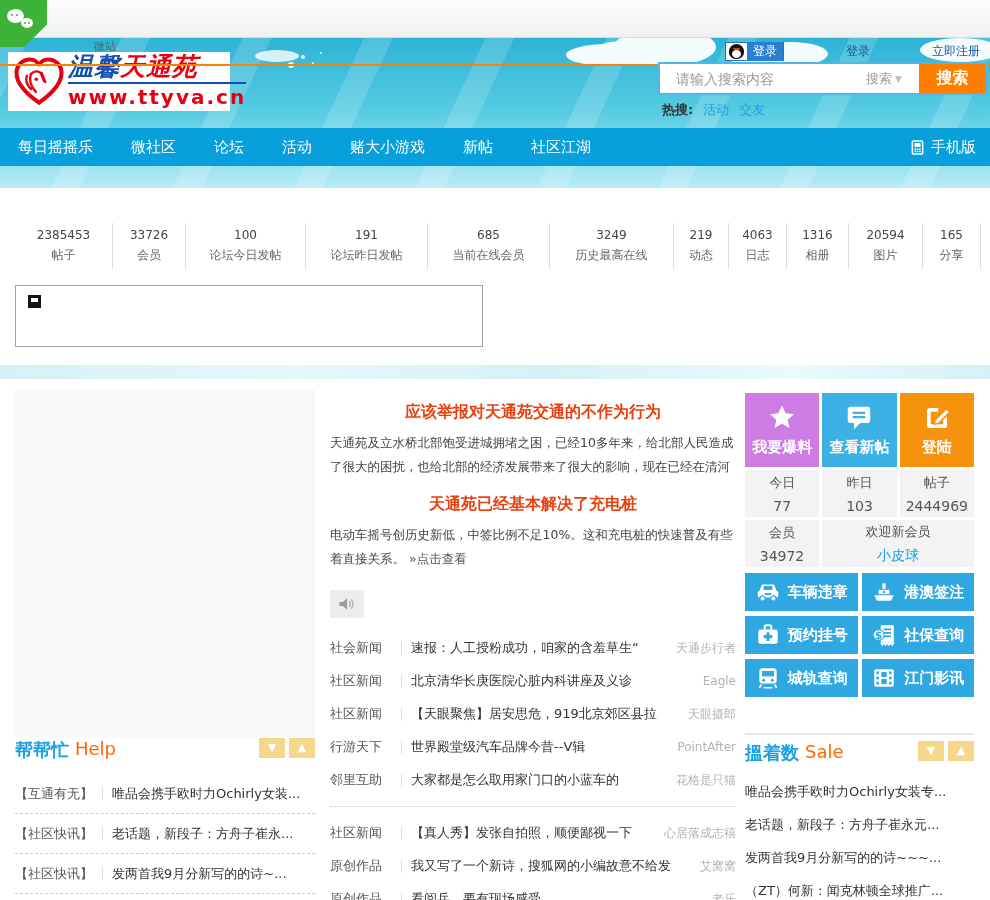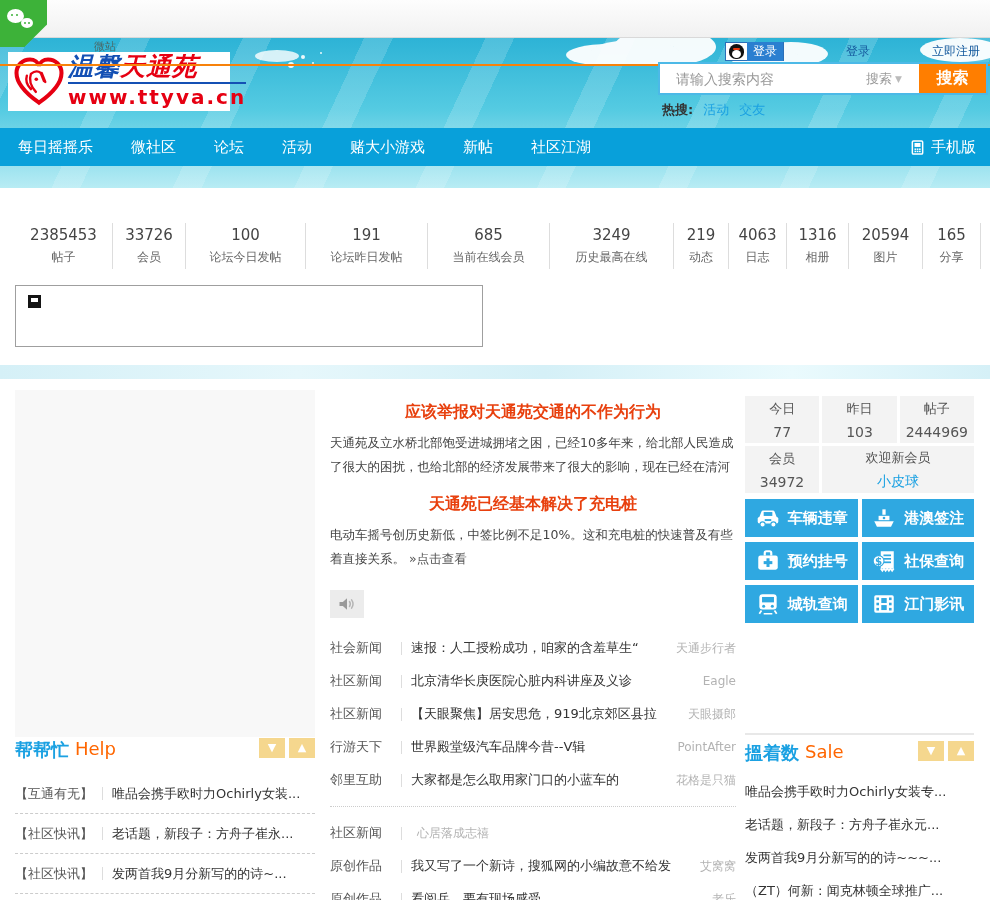--- a/index.html
+++ b/index.html
@@ -74,21 +74,21 @@
   .navbar { position:absolute; left:0; top:90px; width:990px; height:38px; background:#08a0da;
     display:flex; align-items:center; padding-left:18px; gap:38px; z-index:5; }
   .nav-item { color:#fff; font-size:15px; white-space:nowrap; cursor:pointer; }
   .nav-mobile { position:absolute; right:14px; top:0; height:38px; display:flex; align-items:center; gap:6px;
     color:#fff; font-size:15px; cursor:pointer; }
 
   
   .stats-bar { position:absolute; left:15px; top:218px; width:966px; height:56px; display:flex; }
   .stat-cell { flex:none; display:flex; flex-direction:column; align-items:center; justify-content:center;
     border-right:1px solid #ddd; height:46px; margin-top:5px; }
-  .stat-val { font-size:15px; color:#444; }
+  .stat-val { font-size:12px; color:#444; }
   .stat-lbl { font-size:12px; color:#666; margin-top:5px; }
 
   
   .notice-box { position:absolute; left:15px; top:285px; width:468px; height:62px; border:1px solid #9f9f9f; background:#fff; }
   .broken-icon { position:absolute; left:12px; top:9px; width:13px; height:13px; border:3px solid #141414; background:#fff; }
   .broken-icon::after { content:""; position:absolute; left:0; bottom:0; width:7px; height:3px; background:#141414; }
 
   .cyan-band { position:absolute; left:0; top:365px; width:990px; height:14px;
     background:linear-gradient(90deg,#d5f0f7 0%,#e6f7fb 30%,#d5f0f7 55%,#eafafd 80%,#d5f0f7 100%); }
 
@@ -331,39 +331,64 @@
       <div class="news-row">
           <span class="news-cat">邻里互助</span>
           <span class="vsep"></span>
           <span class="news-title">大家都是怎么取用家门口的小蓝车的</span>
           <span class="news-author">花格是只猫</span>
         </div>
       <div class="dotted-div"></div>
       <div class="news-row">
           <span class="news-cat">社区新闻</span>
           <span class="vsep"></span>
+          <span class="news-title">【真人秀】发张自拍照，顺便鄙视一下</span>
           <span class="news-author">心居落成志禧</span>
         </div>
       <div class="news-row">
           <span class="news-cat">原创作品</span>
           <span class="vsep"></span>
           <span class="news-title">我又写了一个新诗，搜狐网的小编故意不给发</span>
           <span class="news-author">艾窝窝</span>
         </div>
       <div class="news-row">
           <span class="news-cat">原创作品</span>
           <span class="vsep"></span>
           <span class="news-title">看阅兵，要有现场感受</span>
           <span class="news-author">老乐</span>
         </div>
 
     </div>
   </div>
 
   <div class="sidebar">
+    <div class="action-grid">
+      <div class="action-tile" style="background:#cd7ce4">
+        <svg viewBox="0 0 24 24">
+            <path d="M12 2l2.9 6.2 6.6.7-5 4.4 1.5 6.6L12 16.6 6 19.9l1.5-6.6-5-4.4 6.6-.7z" fill="#fff"></path>
+          </svg>
+        <span>我要爆料</span>
+      </div>
+      <div class="action-tile" style="background:#3cb1e6">
+        <svg viewBox="0 0 24 24">
+          <rect x="3" y="3" width="18" height="13" rx="2.5" fill="#fff"></rect>
+          <path d="M8 16 l0 5 5-5 z" fill="#fff"></path>
+          <rect x="7" y="7" width="10" height="1.8" fill="#3cb1e6"></rect>
+            <rect x="7" y="10.4" width="10" height="1.8" fill="#3cb1e6"></rect>
+        </svg>
+        <span>查看新帖</span>
+      </div>
+      <div class="action-tile" style="background:#f7920d">
+        <svg viewBox="0 0 24 24">
+          <path d="M4 6 a2 2 0 0 1 2-2 h7 v3 H7 v10 h10 v-6 h3 v7 a2 2 0 0 1-2 2 H6 a2 2 0 0 1-2-2 z" fill="#fff"></path>
+          <path d="M10.5 13.5 l9-9 2.8 2.8 -9 9 -3.4.6 z" fill="#fff" stroke="#f7920d" stroke-width="1.2"></path>
+        </svg>
+        <span>登陆</span>
+      </div>
+    </div>
 
     <div class="sb-stats">
       <div class="sb-stat">
           <span class="lbl">今日</span>
           <span class="val">77</span>
         </div>
       <div class="sb-stat">
           <span class="lbl">昨日</span>
           <span class="val">103</span>
         </div>

